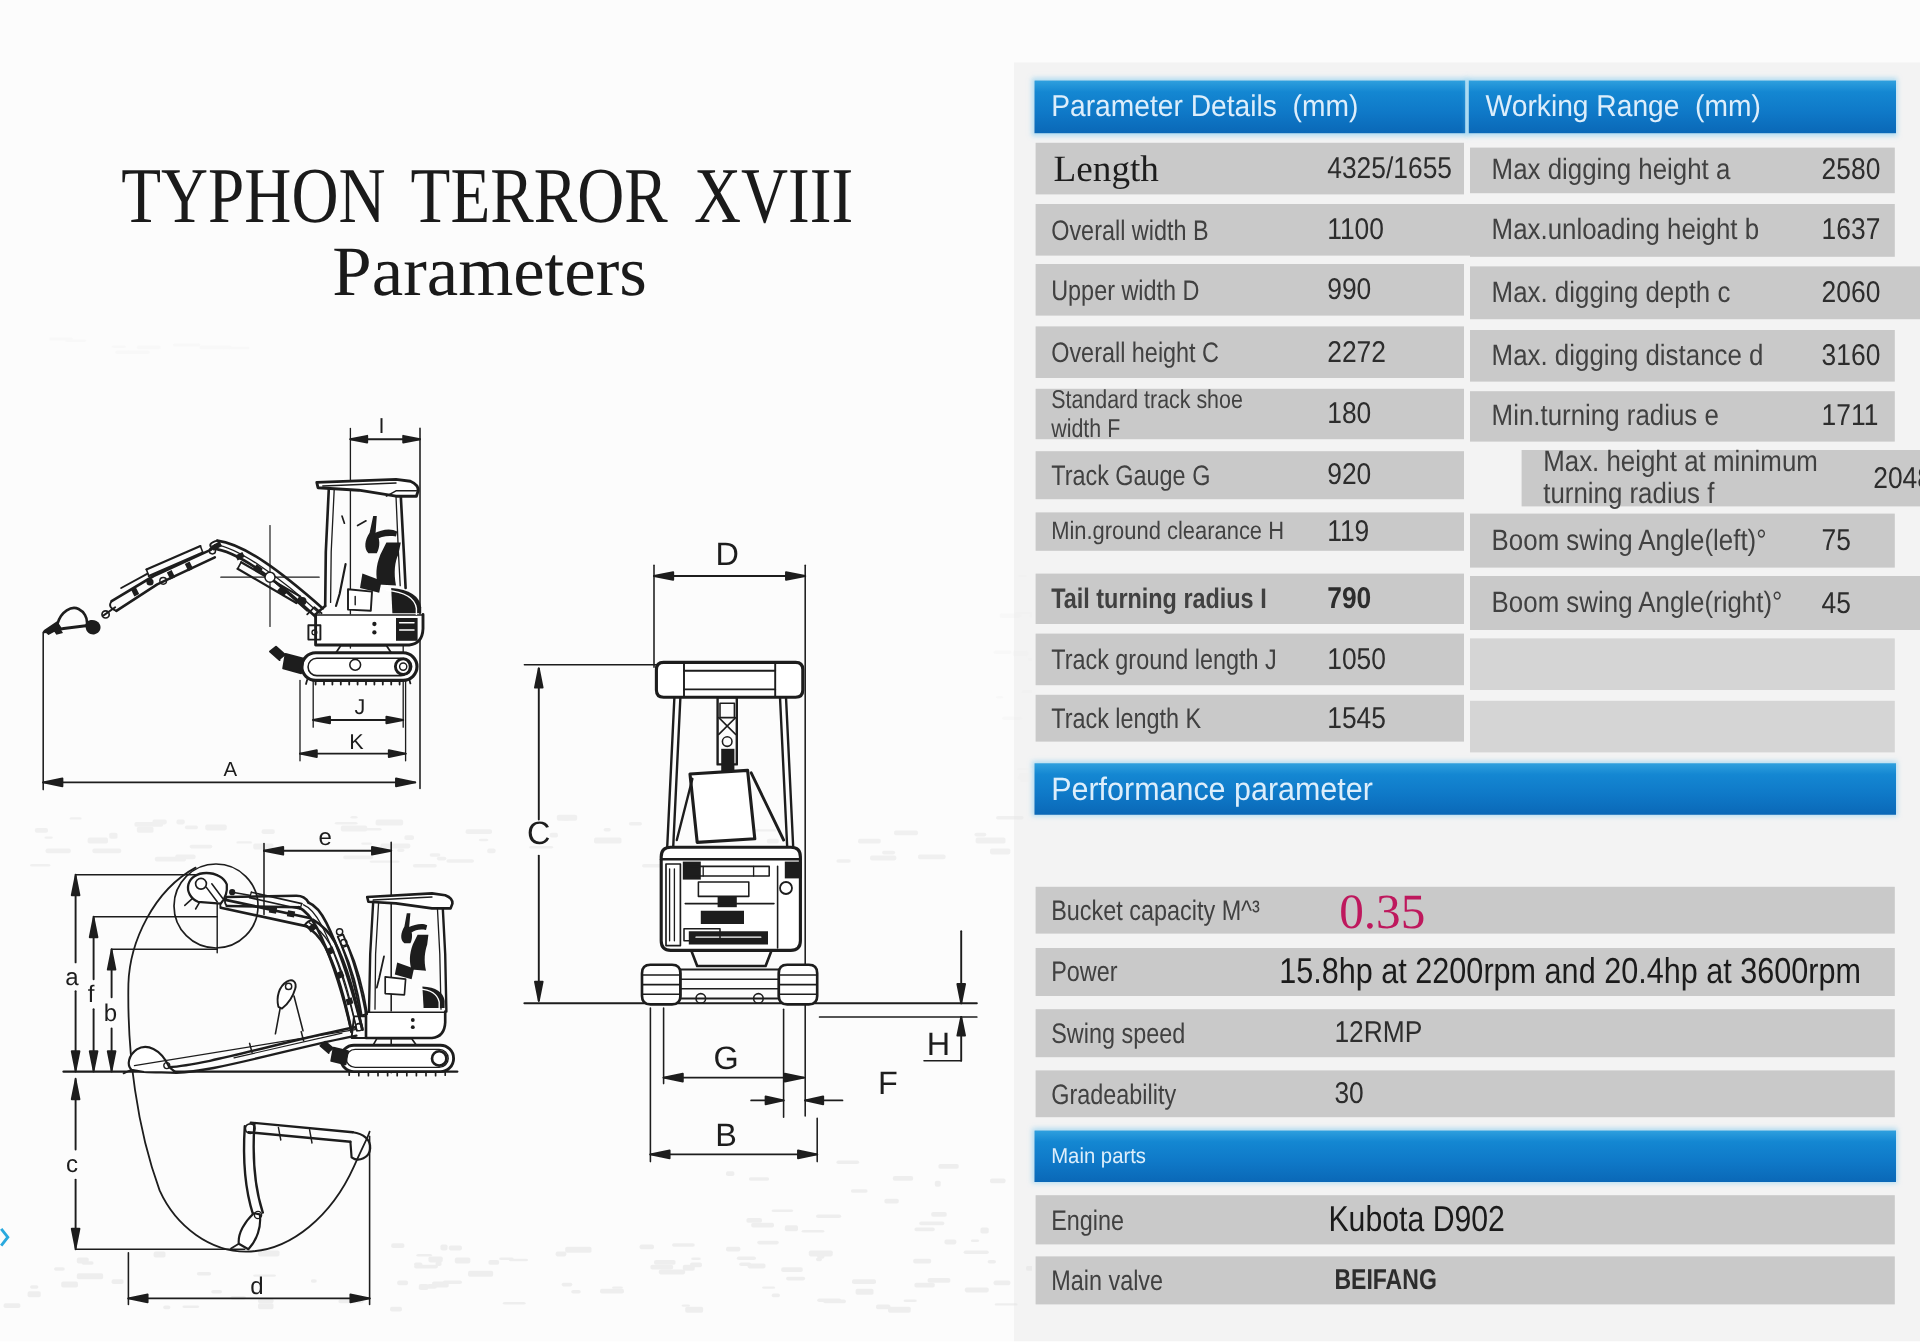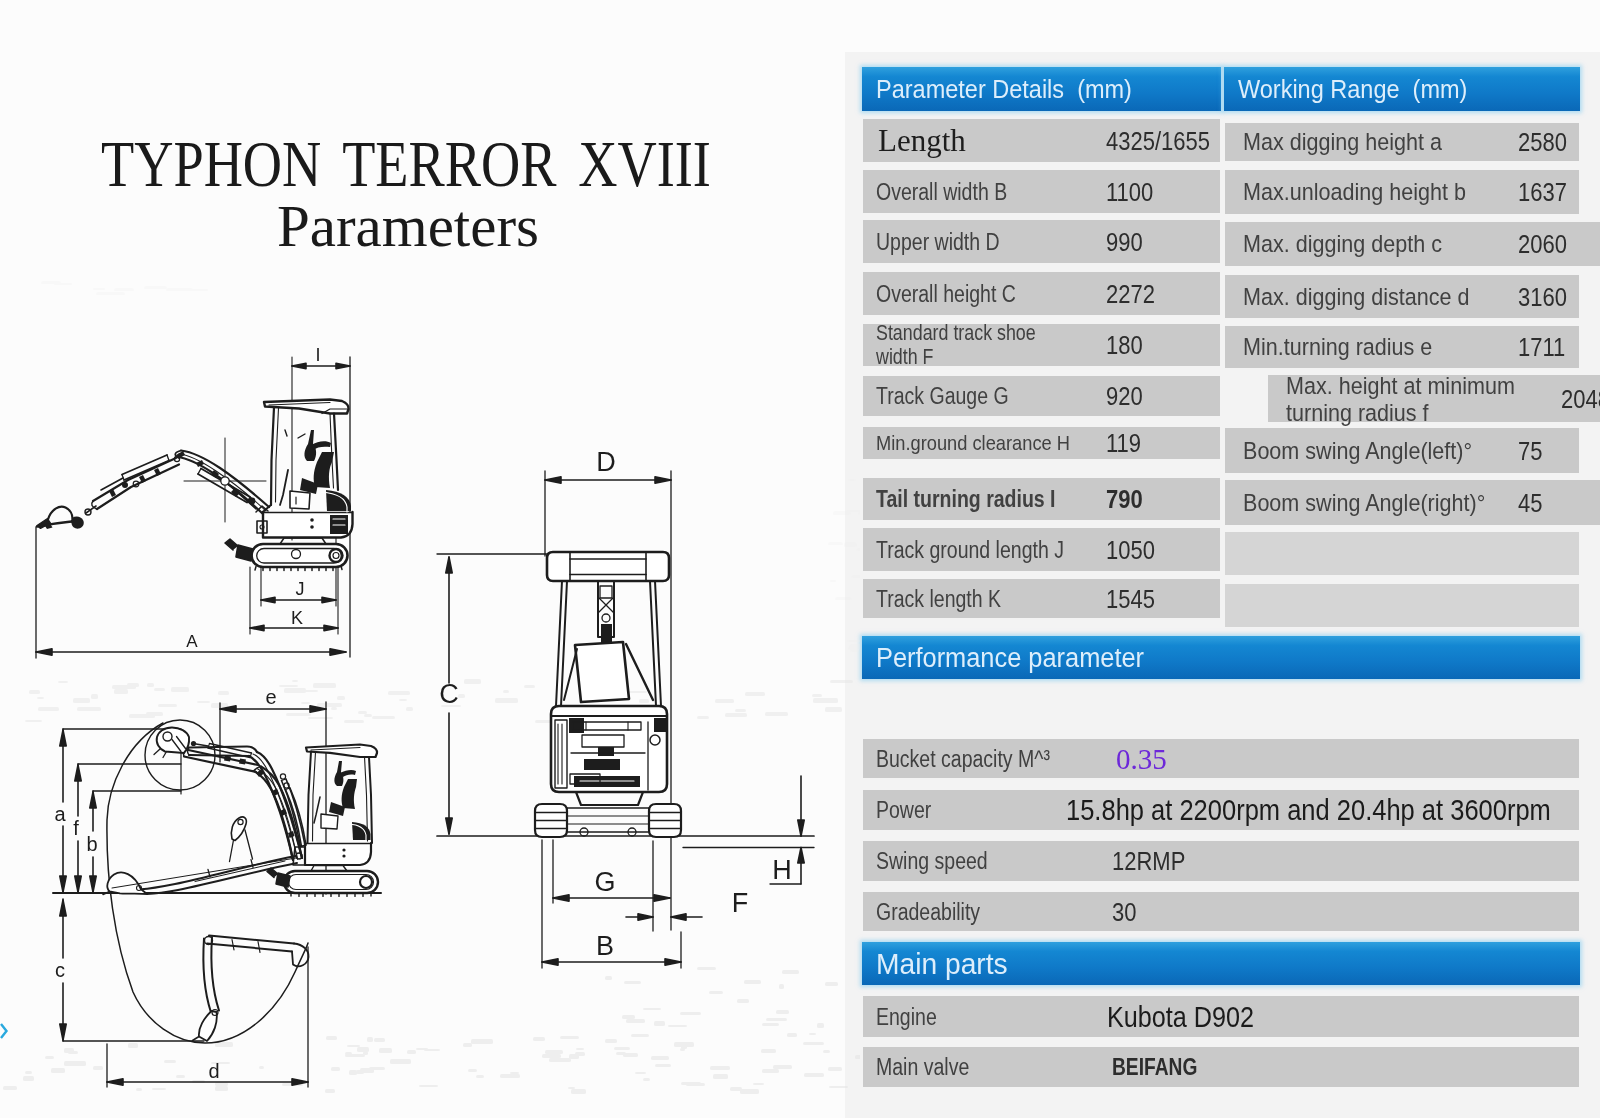--- a/index.html
+++ b/index.html
@@ -30,21 +30,21 @@
       <span>Parameter Details&nbsp;&nbsp;(mm)</span>
     </div>
   <div class="hdr" style="left:1224px;top:67px;width:356px;height:44px;">
       <span>Working Range&nbsp;&nbsp;(mm)</span>
     </div>
 
   <div class="cell" style="left:863px;top:119px;width:357px;height:43px;">
     <div class="lab" style="font-family:'Liberation Serif',serif;font-size:31px;color:#1d1d1d;left:15px;transform:translateY(-50%);">Length</div>
     <div class="val" style="left:243px;">4325/1655</div>
     </div>
-  <div class="cell" style="left:863px;top:170px;width:357px;height:43px;">
+  <div class="cell" style="left:863px;top:170px;width:357px;height:43px;padding-left:12px;">
     <div class="lab">Overall width B</div>
       <div class="val" style="left:243px;">1100</div>
     </div>
   <div class="cell" style="left:863px;top:220px;width:357px;height:43px;">
     <div class="lab">Upper width D</div>
       <div class="val" style="left:243px;">990</div>
     </div>
   <div class="cell" style="left:863px;top:272px;width:357px;height:43px;">
     <div class="lab">Overall height C</div>
       <div class="val" style="left:243px;">2272</div>
@@ -107,36 +107,36 @@
       <div class="val" style="left:293px;">45</div>
     </div>
   <div class="cell lt" style="left:1225px;top:532px;width:354px;height:43px;"></div>
   <div class="cell lt" style="left:1225px;top:584px;width:354px;height:43px;"></div>
 
   <div class="hdr" style="left:862px;top:636px;width:718px;height:43px;font-size:27px;">
       <span>Performance parameter</span>
     </div>
   <div class="cell" style="left:863px;top:739px;width:716px;height:39px;">
     <div class="lab">Bucket capacity M^³</div>
-    <div class="val" style="left:253px;font-family:'Liberation Serif',serif;font-size:29px;color:#6d28d9;transform:translateY(-50%);">0.35</div>
+    <div class="val" style="left:253px;font-family:'Liberation Serif',serif;font-size:41px;color:#be185d;transform:translateY(-50%);">0.35</div>
     </div>
   <div class="cell" style="left:863px;top:790px;width:716px;height:40px;">
     <div class="lab">Power</div>
     <div class="val" style="left:203px;font-size:30px;color:#1b1b1b;transform:translateY(-50%) scaleX(.85);">15.8hp at 2200rpm and 20.4hp at 3600rpm</div>
     </div>
   <div class="cell" style="left:863px;top:841px;width:716px;height:40px;">
     <div class="lab">Swing speed</div>
       <div class="val" style="left:249px;">12RMP</div>
     </div>
   <div class="cell" style="left:863px;top:892px;width:716px;height:39px;">
     <div class="lab">Gradeability</div>
       <div class="val" style="left:249px;">30</div>
     </div>
 
-  <div class="hdr" style="left:862px;top:942px;width:718px;height:43px;font-size:30px;">
+  <div class="hdr" style="left:862px;top:942px;width:718px;height:43px;font-size:18px;">
       <span>Main parts</span>
     </div>
   <div class="cell" style="left:863px;top:996px;width:716px;height:41px;">
     <div class="lab">Engine</div>
     <div class="val" style="left:244px;font-size:30px;color:#1b1b1b;transform:translateY(-50%) scaleX(.84);">Kubota D902</div>
     </div>
   <div class="cell" style="left:863px;top:1047px;width:716px;height:40px;">
     <div class="lab">Main valve</div>
       <div class="val" style="left:249px;font-weight:bold;font-size:24px;transform:translateY(-50%) scaleX(.8);">BEIFANG</div>
     </div>

